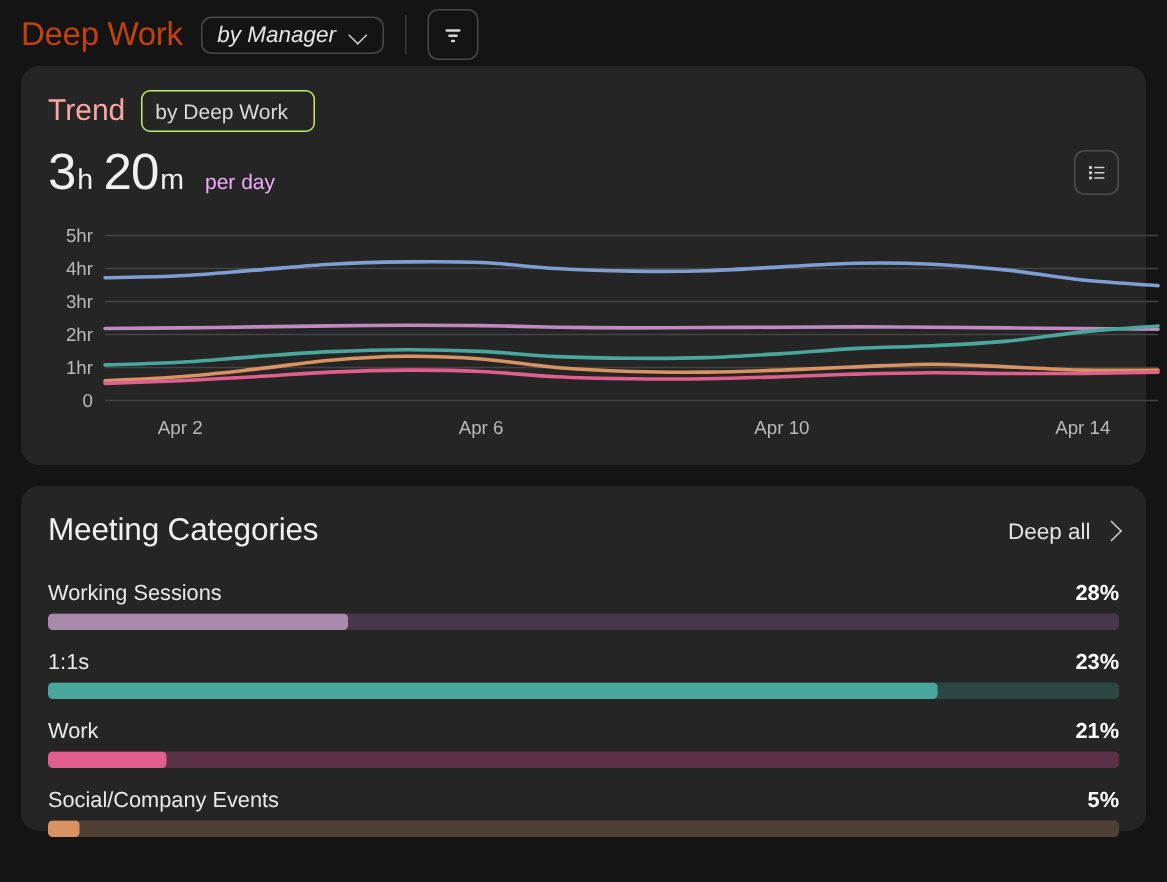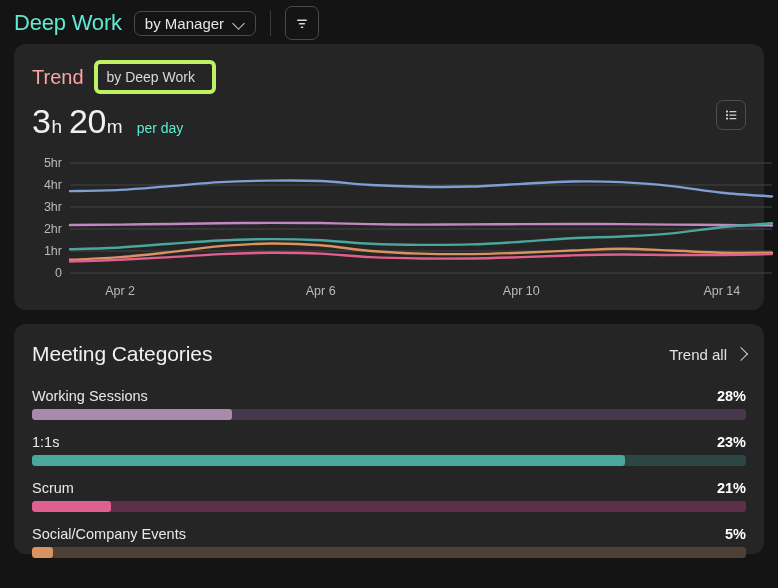--- a/index.html
+++ b/index.html
@@ -25,36 +25,37 @@
   .topbar {
     display: flex;
     align-items: center;
     gap: 12px;
     padding: 10px 14px 8px 14px;
     height: 44px;
     box-sizing: border-box;
   }
   .app-title {
     font-size: 22px;
-    color: #5eead4;
+    color: #c2410c;
     letter-spacing: -0.2px;
     white-space: nowrap;
   }
   .pill {
     display: inline-flex;
     align-items: center;
     gap: 10px;
     border: 1px solid #4a4a4a;
     border-radius: 7px;
     padding: 3px 10px;
     color: #e6e6e6;
     font-size: 15px;
     background: transparent;
     cursor: pointer;
     white-space: nowrap;
+    font-style: italic;
   }
   .pill .chev {
     display: inline-block;
     width: 11px;
     height: 11px;
     position: relative;
     flex: 0 0 auto;
   }
   .pill .chev::before {
     content: "";
@@ -103,40 +104,40 @@
     gap: 10px;
   }
   .trend-title {
     font-size: 20px;
     color: #fca5a5;
   }
   .pill-sm {
     font-size: 14px;
     padding: 5px 9px;
     border-radius: 6px;
-    border: 4px solid #bef264;
+    border: 1px solid #bef264;
     color: #d9d9d9;
     display: inline-flex;
     align-items: center;
     gap: 8px;
     cursor: pointer;
     white-space: nowrap;
   }
   .pill-sm .chev::before { width: 7px; height: 7px; border-width: 1.5px; }
 
   .bignum {
     margin-top: 8px;
     color: #f0f0f0;
     display: flex;
     align-items: baseline;
     gap: 0px;
   }
   .bignum .v { font-size: 34px; letter-spacing: -0.5px; }
   .bignum .u { font-size: 19px; margin-left: 1px; margin-right: 7px; }
-  .bignum .per { font-size: 14px; color: #5eead4; margin-left: 7px; }
+  .bignum .per { font-size: 14px; color: #f0abfc; margin-left: 7px; }
 
   .list-btn {
     position: absolute;
     right: 18px;
     top: 56px;
     width: 28px;
     height: 28px;
     border: 1px solid #4e4e4e;
     border-radius: 7px;
     display: flex;
@@ -280,21 +281,21 @@
           <text x="489.28571428571433" y="140" text-anchor="middle" fill="#b9b9b9" font-size="12.5" font-family="&quot;Liberation Sans&quot;, sans-serif">Apr 10</text>
           <text x="689.8571428571429" y="140" text-anchor="middle" fill="#b9b9b9" font-size="12.5" font-family="&quot;Liberation Sans&quot;, sans-serif">Apr 14</text>
         </svg>
     </div>
   </div>
 
   <div class="card card-cats">
     <div class="cats-head">
       <div class="cats-title">Meeting Categories</div>
       <div class="viewall">
-        <span>Trend all</span>
+        <span>Deep all</span>
         <span class="chev-r"></span>
       </div>
     </div>
 
     <div class="cat-list" id="cat-list">
         <div class="cat-row">
           <div class="cat-line">
             <span class="cat-name">Working Sessions</span>
             <span class="cat-pct">28%</span>
           </div>
@@ -306,21 +307,21 @@
           <div class="cat-line">
             <span class="cat-name">1:1s</span>
             <span class="cat-pct">23%</span>
           </div>
           <div class="cat-track" style="background: rgb(44, 70, 68);">
             <div class="cat-fill" style="background: rgb(74, 167, 156); width: 83%;"></div>
           </div>
         </div>
         <div class="cat-row">
           <div class="cat-line">
-            <span class="cat-name">Scrum</span>
+            <span class="cat-name">Work</span>
             <span class="cat-pct">21%</span>
           </div>
           <div class="cat-track" style="background: rgb(92, 49, 71);">
             <div class="cat-fill" style="background: rgb(224, 95, 143); width: 11%;"></div>
           </div>
         </div>
         <div class="cat-row">
           <div class="cat-line">
             <span class="cat-name">Social/Company Events</span>
             <span class="cat-pct">5%</span>

